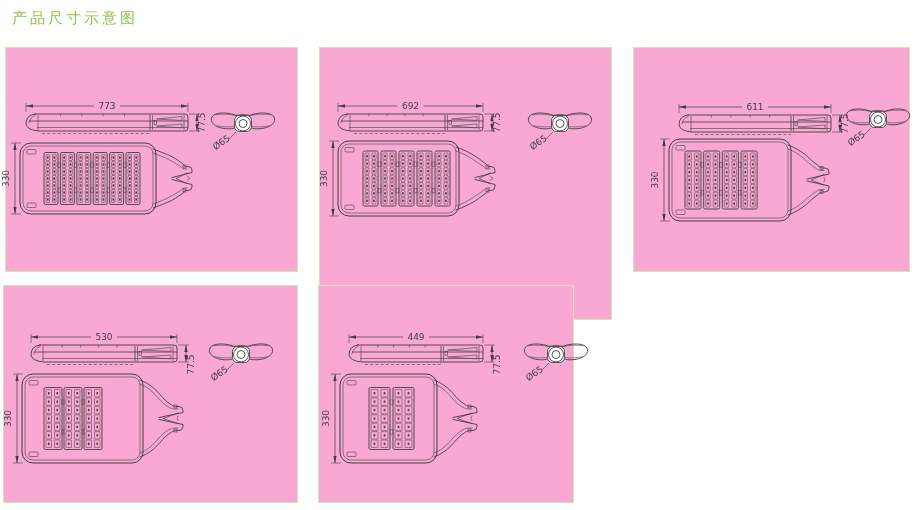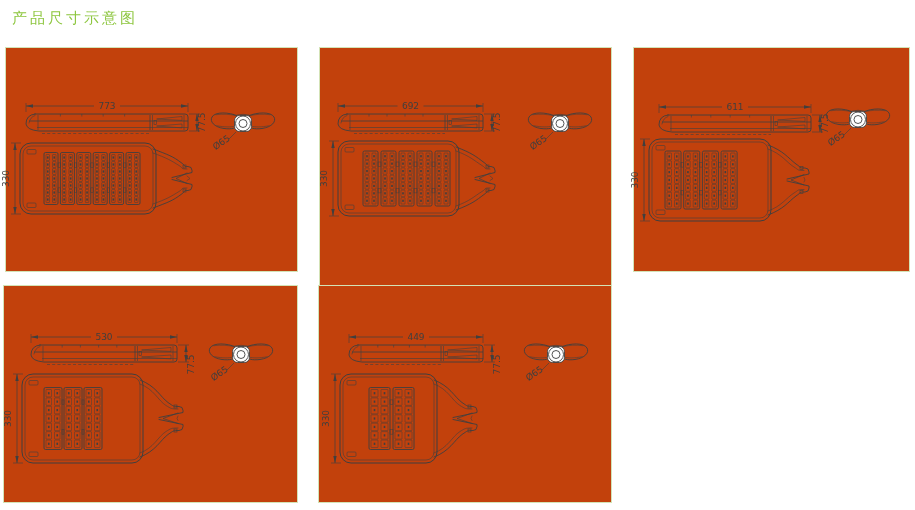--- a/index.html
+++ b/index.html
@@ -6,21 +6,21 @@
   body{
     width:915px;height:510px;position:relative;background:#ffffff;
     font-family:"DejaVu Sans","Liberation Sans",sans-serif;overflow:hidden;
   }
   .page-title{
     position:absolute;left:8px;top:5px;margin:4px;
     font-size:15px;font-weight:400;letter-spacing:3px;
     font-family:"DejaVu Serif","Liberation Serif",serif;
   }
   .panel{
-    position:absolute;background:#c2410c;box-sizing:border-box;
+    position:absolute;background:#f9a8d4;box-sizing:border-box;
   }
   .panel svg{display:block;overflow:visible;}
   text{font-family:"DejaVu Sans","Liberation Sans",sans-serif;}
 </style>
 </head>
 <body>
 
 <h1 class="page-title" style="color: rgb(141, 198, 63);">产品尺寸示意图</h1>
 
 <div class="panel" id="panel-0" style="left: 5px; top: 47px; width: 293px; height: 225px; border: 1px solid rgb(211, 227, 182);">
@@ -505,21 +505,21 @@
         <rect x="125.2" y="151.68571428571428" width="1.6" height="2.2" fill="#3f3f3f"></rect>
         <line x1="9" y1="93" x2="19" y2="93" stroke="#3f3f3f" stroke-width="0.6" fill="none"></line>
         <line x1="9" y1="168" x2="19" y2="168" stroke="#3f3f3f" stroke-width="0.6" fill="none"></line>
         <line x1="13" y1="93" x2="13" y2="168" stroke="#3f3f3f" stroke-width="0.7" fill="none"></line>
         <polygon points="0,0 7,1.7 7,-1.7" fill="#3f3f3f" transform="translate(13 93) rotate(90)"></polygon>
         <polygon points="0,0 7,1.7 7,-1.7" fill="#3f3f3f" transform="translate(13 168) rotate(-90)"></polygon>
         <text text-anchor="middle" font-size="9" fill="#3f3f3f" transform="translate(7 130.5) rotate(-90)">330</text>
       </g>
     </svg>
   </div>
-<div class="panel" id="panel-2" style="left: 633px; top: 47px; width: 277px; height: 225px; border: 1px solid rgb(211, 227, 182);">
+<div class="panel" id="panel-2" style="left: 633px; top: 47px; width: 277px; height: 225px; border: 1px solid rgb(211, 227, 182); padding-left: 20px;">
     <svg viewBox="0 0 277 225" width="277" height="225">
       <g>
         <path d="M 34 67 L 174 67 Q 177 67 177 70 L 177 81 Q 177 84 174 84
          L 38 84 Q 26 83 25 77 Q 25 68 34 67 Z" stroke="#3f3f3f" stroke-width="0.9" fill="none" stroke-linejoin="round" stroke-linecap="round"></path>
         <line x1="28" y1="74" x2="177" y2="74" stroke="#3f3f3f" stroke-width="0.8" fill="none"></line>
         <line x1="36" y1="80.5" x2="177" y2="80.5" stroke="#3f3f3f" stroke-width="0.6" fill="none"></line>
         <path d="M 34 68.5 Q 29 70 28 76" stroke="#3f3f3f" stroke-width="0.6" fill="none" stroke-linejoin="round" stroke-linecap="round"></path>
         <line x1="37" y1="68" x2="37" y2="83" stroke="#3f3f3f" stroke-width="0.6" fill="none"></line>
         <line x1="57.4" y1="67" x2="57.4" y2="69.5" stroke="#3f3f3f" stroke-width="0.6" fill="none"></line>
         <line x1="76.8" y1="67" x2="76.8" y2="69.5" stroke="#3f3f3f" stroke-width="0.6" fill="none"></line>
@@ -870,21 +870,21 @@
         <rect x="92.45" y="156.68571428571428" width="1.6" height="2.2" fill="#3f3f3f"></rect>
         <line x1="9" y1="88" x2="19" y2="88" stroke="#3f3f3f" stroke-width="0.6" fill="none"></line>
         <line x1="9" y1="177" x2="19" y2="177" stroke="#3f3f3f" stroke-width="0.6" fill="none"></line>
         <line x1="13" y1="88" x2="13" y2="177" stroke="#3f3f3f" stroke-width="0.7" fill="none"></line>
         <polygon points="0,0 7,1.7 7,-1.7" fill="#3f3f3f" transform="translate(13 88) rotate(90)"></polygon>
         <polygon points="0,0 7,1.7 7,-1.7" fill="#3f3f3f" transform="translate(13 177) rotate(-90)"></polygon>
         <text text-anchor="middle" font-size="9" fill="#3f3f3f" transform="translate(7 132.5) rotate(-90)">330</text>
       </g>
     </svg>
   </div>
-<div class="panel" id="panel-4" style="left: 318px; top: 285px; width: 294px; height: 218px; border: 1px solid rgb(211, 227, 182);">
+<div class="panel" id="panel-4" style="left: 318px; top: 285px; width: 256px; height: 218px; border: 1px solid rgb(211, 227, 182);">
     <svg viewBox="0 0 294 218" width="294" height="218">
       <g>
         <path d="M 39 59 L 161 59 Q 164 59 164 62 L 164 73 Q 164 76 161 76
          L 43 76 Q 31 75 30 69 Q 30 60 39 59 Z" stroke="#3f3f3f" stroke-width="0.9" fill="none" stroke-linejoin="round" stroke-linecap="round"></path>
         <line x1="33" y1="66" x2="164" y2="66" stroke="#3f3f3f" stroke-width="0.8" fill="none"></line>
         <line x1="41" y1="72.5" x2="164" y2="72.5" stroke="#3f3f3f" stroke-width="0.6" fill="none"></line>
         <path d="M 39 60.5 Q 34 62 33 68" stroke="#3f3f3f" stroke-width="0.6" fill="none" stroke-linejoin="round" stroke-linecap="round"></path>
         <line x1="42" y1="60" x2="42" y2="75" stroke="#3f3f3f" stroke-width="0.6" fill="none"></line>
         <line x1="58.8" y1="59" x2="58.8" y2="61.5" stroke="#3f3f3f" stroke-width="0.6" fill="none"></line>
         <line x1="74.6" y1="59" x2="74.6" y2="61.5" stroke="#3f3f3f" stroke-width="0.6" fill="none"></line>

